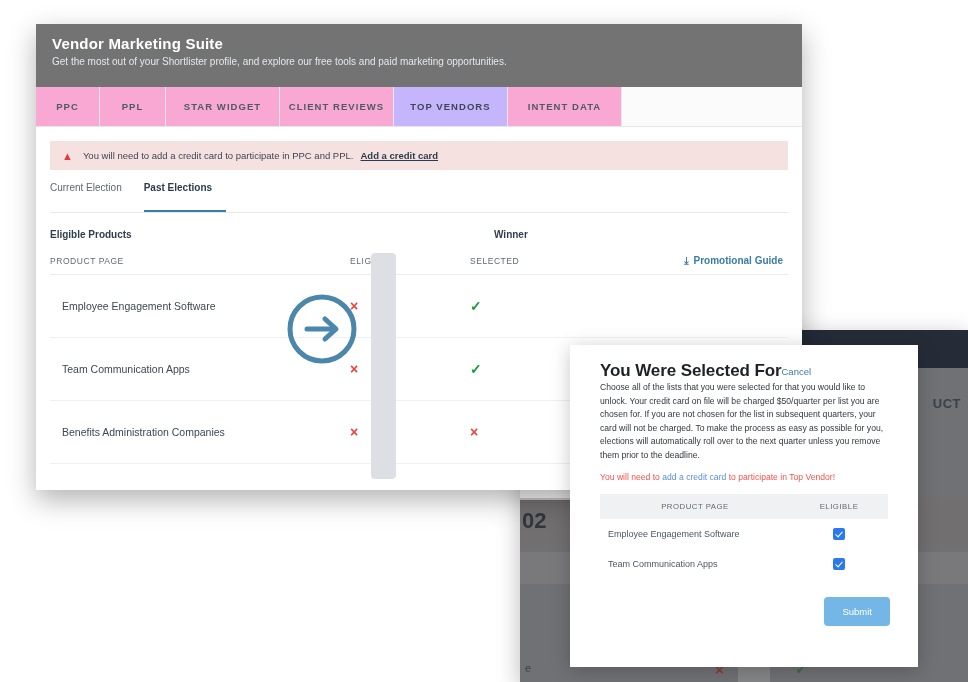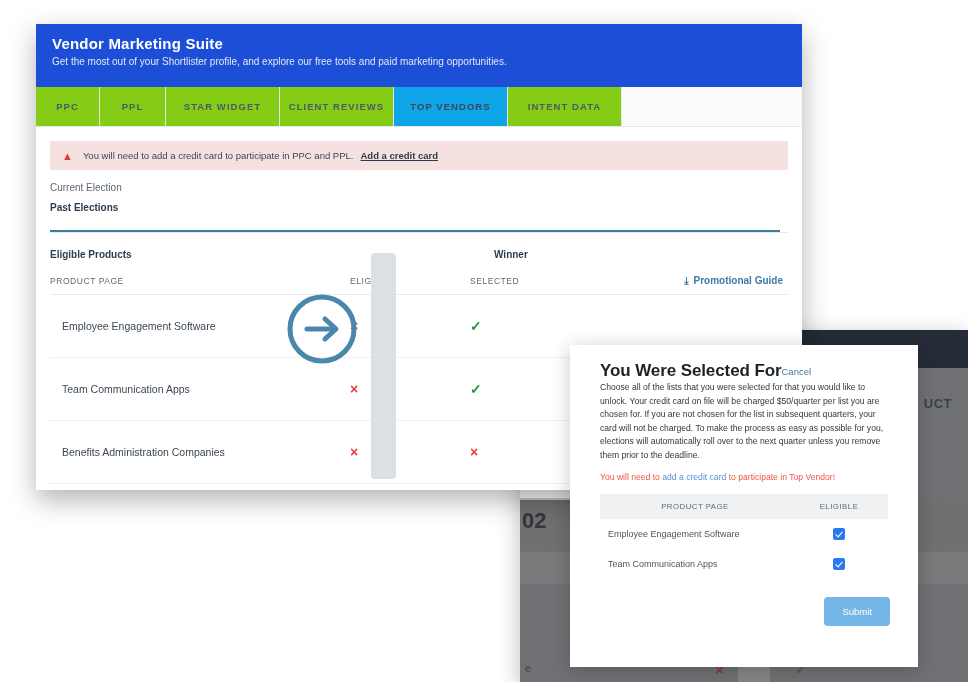--- a/index.html
+++ b/index.html
@@ -32,21 +32,21 @@
   .back-frag {
     position: absolute;
     color: #2f3640;
     font-size: 11px;
     white-space: nowrap;
   }
   .bf-ile  { left: 4px;  top: 22px; color: #c9ccd2; font-size: 10px; }
   .bf-wi   { left: 4px;  top: 70px; font-size: 13px; letter-spacing: .5px; color:#3b4149; font-weight:600;}
   .bf-dto  { left: 4px;  top: 125px; font-size: 10px; color:#3b4149;}
   .bf-02   { left: 2px;  top: 178px; font-size: 22px; color:#31363d; font-weight:600;}
-  .bf-uct  { right: 16px; top: 66px; font-size: 13px; letter-spacing: .5px; color:#3b4149; font-weight:600;}
+  .bf-uct  { right: 7px; top: 66px; font-size: 13px; letter-spacing: .5px; color:#3b4149; font-weight:600;}
   .bf-e    { left: 5px;  bottom: 8px; font-size: 11px; color:#3b4149;}
   .back-white-1 {
     position: absolute; left: 0; top: 45px; width: 60px; height: 46px;
     background: rgba(255,255,255,0.92);
   }
   .back-white-2 {
     position: absolute; left: 0; top: 98px; width: 60px; height: 72px;
     background: rgba(255,255,255,0.92);
   }
   .back-row-shade {
@@ -73,21 +73,21 @@
   
   .front-panel {
     position: absolute;
     left: 36px; top: 24px;
     width: 766px; height: 466px;
     background: #ffffff;
     box-shadow: 0 10px 26px rgba(0,0,0,0.30);
   }
   .app-header {
     height: 63px;
-    background: #1d4ed8;
+    background: #737373;
     padding: 11px 0 0 16px;
     box-sizing: border-box;
   }
   .app-title {
     color: #ffffff;
     font-size: 15px;
     font-weight: bold;
     letter-spacing: .2px;
     margin: 0 0 4px 0;
   }
@@ -102,26 +102,26 @@
     background: #fbfbfc;
     border-bottom: 1px solid #e4e6e9;
   }
   .tab {
     display: flex; align-items: center; justify-content: center;
     font-size: 9.5px;
     font-weight: bold;
     letter-spacing: 1.05px;
     color: #4d5966;
     border-right: 1px solid #e6e8ea;
-    background: #84cc16;
+    background: #f9a8d4;
     cursor: pointer;
     box-sizing: border-box;
   }
   .tab.active {
-    background: #0ea5e9;
+    background: #c4b5fd;
     color: #3d4754;
   }
   .tab-w-sm { width: 64px; }
   .tab-w-md { width: 66px; }
   .tab-w-lg { width: 114px; }
 
   .alert {
     margin: 14px 14px 0 14px;
     background: #f6e1e1;
     height: 29px;
@@ -135,21 +135,20 @@
   .alert-link {
     font-size: 9.5px; color: #2c3c4c; font-weight: bold;
     text-decoration: underline; margin-left: 7px; cursor: pointer;
   }
 
   .subtabs {
     display: flex;
     margin: 12px 0 0 14px;
     border-bottom: 1px solid #e6e8ea;
     width: 738px;
-    flex-direction: column;
   }
   .subtab {
     font-size: 10px;
     color: #5b6874;
     padding: 0 14px 9px 0;
     margin-right: 8px;
     cursor: pointer;
   }
   .subtab.active {
     color: #2c3c4c;

